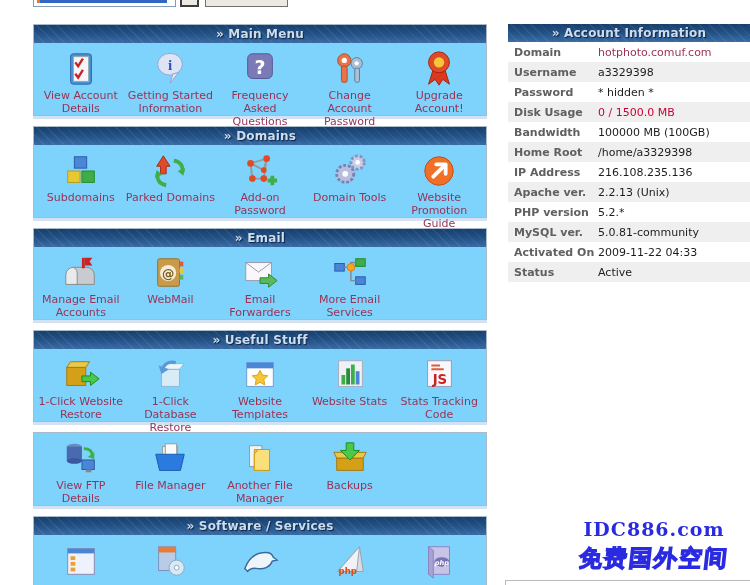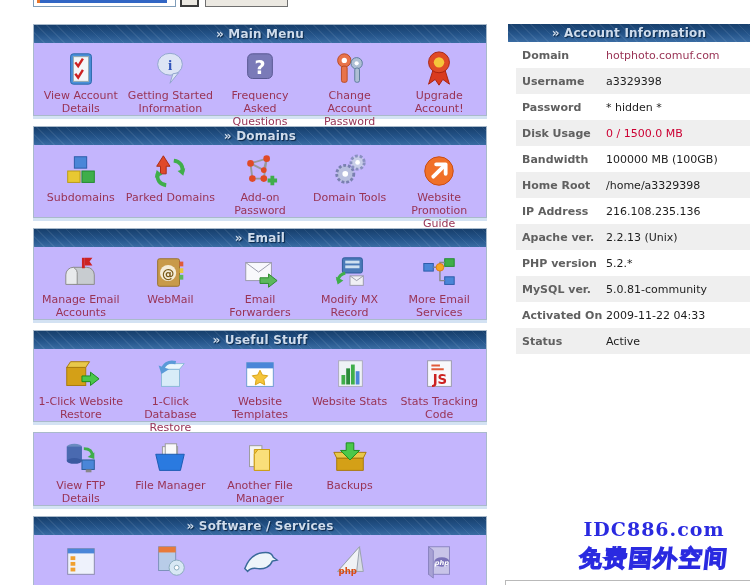--- a/index.html
+++ b/index.html
@@ -18,38 +18,38 @@
   .top-btn { position:absolute; top:0; height:21px; background:#ece9e2;
              border:1px solid #707070; font-size:11px; color:#222; text-align:center;
              line-height:18px; font-family:"DejaVu Sans",sans-serif; }
   #go-btn { left:180px; width:19px; border:2px solid #3c3c3c; }
   #create-btn { left:205px; width:83px; }
 
   
   #left-col { position:absolute; left:33px; top:24px; width:454px; }
   #right-col { position:absolute; left:508px; top:24px; width:242px; }
 
-  .sec-box { border:1px solid #a9bacb; background:#c4b5fd; margin-bottom:10px;
+  .sec-box { border:1px solid #a9bacb; background:#7dd3fc; margin-bottom:10px;
              box-shadow:0 3px 0 rgba(175,203,233,.55); }
   .sec-header { height:18px; line-height:18px; text-align:center;
     background:
       repeating-linear-gradient(45deg, rgba(255,255,255,.07) 0 1px, transparent 1px 7px),
       linear-gradient(180deg,#173f6c 0%, #24548a 55%, #3a6ca3 100%);
     color:#cfdcec; font-size:12px; font-weight:bold;
     text-shadow:1px 1px 1px #0a2747; letter-spacing:.2px; }
   .sec-body { display:grid; grid-template-columns:repeat(5,1fr); padding:5px 2px 4px 2px;
               height:72px; }
   .menu-item { text-align:center; cursor:pointer; }
   .icon-slot { height:40px; display:flex; align-items:flex-end; justify-content:center; }
   .icon-slot svg { width:38px; height:38px; }
   .item-label { font-size:11px; line-height:13px; color:#993355; margin-top:1px; }
 
   
   #acct-rows { width:242px; }
-  .acct-row { display:flex; height:26px; align-items:center; font-size:11px;margin-left:8px; }
+  .acct-row { display:flex; height:20px; align-items:center; font-size:11px; }
   .acct-row:nth-child(even) { background:#efefef; }
   .acct-label { width:90px; padding-left:6px; color:#606060; font-weight:bold; }
   .acct-value { color:#1c1c1c; }
   .acct-value.link { color:#993355; }
   .acct-value.alert { color:#cc0033; }
 
   
   #watermark { position:absolute; left:558px; top:518px; width:192px; text-align:center; }
   #wm-line1 { font-family:"DejaVu Serif","Liberation Serif",serif; font-weight:bold;
               font-size:19px; color:#2a2ae0; letter-spacing:1px; }
@@ -238,34 +238,20 @@
     <div class="icon-slot">
               <svg viewBox="0 0 40 40">
                 <rect x="5" y="9" width="27" height="19" fill="#f8f8fc" stroke="#99a"></rect>
                 <path d="M5 9l13.5 10L32 9" fill="none" stroke="#99a"></path>
                 <path d="M20 25h9v-4l9 7-9 7v-4h-9z" fill="#5cb85c" stroke="#2a8a2a"></path>
               </svg>
             </div>
     <div class="item-label">Email Forwarders</div>
   </div>
 
-  <div class="menu-item">
-    <div class="icon-slot">
-              <svg viewBox="0 0 40 40">
-                <rect x="12" y="4" width="21" height="16" rx="2" fill="#4a7ab8" stroke="#2a5a98"></rect>
-                <rect x="15" y="7" width="15" height="3" fill="#cfe0f0"></rect>
-                <rect x="15" y="12" width="15" height="3" fill="#cfe0f0"></rect>
-                <rect x="20" y="23" width="14" height="10" fill="#f0f0f4" stroke="#99a"></rect>
-                <path d="M20 23l7 5 7-5" fill="none" stroke="#99a"></path>
-                <path d="M15 20c-4 1-7 4-8 8" stroke="#3fae4a" stroke-width="3" fill="none"></path>
-                <path d="M5 24l2 8 6-4z" fill="#3fae4a"></path>
-              </svg>
-            </div>
-    <div class="item-label">Modify MX Record</div>
-  </div>
 
   <div class="menu-item">
     <div class="icon-slot">
               <svg viewBox="0 0 40 40">
                 <rect x="4" y="10" width="10" height="8" fill="#4a86d8" stroke="#2a5aa8"></rect>
                 <rect x="26" y="5" width="10" height="8" fill="#3fae4a" stroke="#1f8a2a"></rect>
                 <rect x="26" y="24" width="10" height="8" fill="#4a86d8" stroke="#2a5aa8"></rect>
                 <path d="M14 14h7m0 0V9h5m-5 5v14h5" stroke="#888" fill="none" stroke-width="1.5"></path>
                 <circle cx="21" cy="14" r="4" fill="#f5a623" stroke="#e07a12"></circle>
               </svg>

